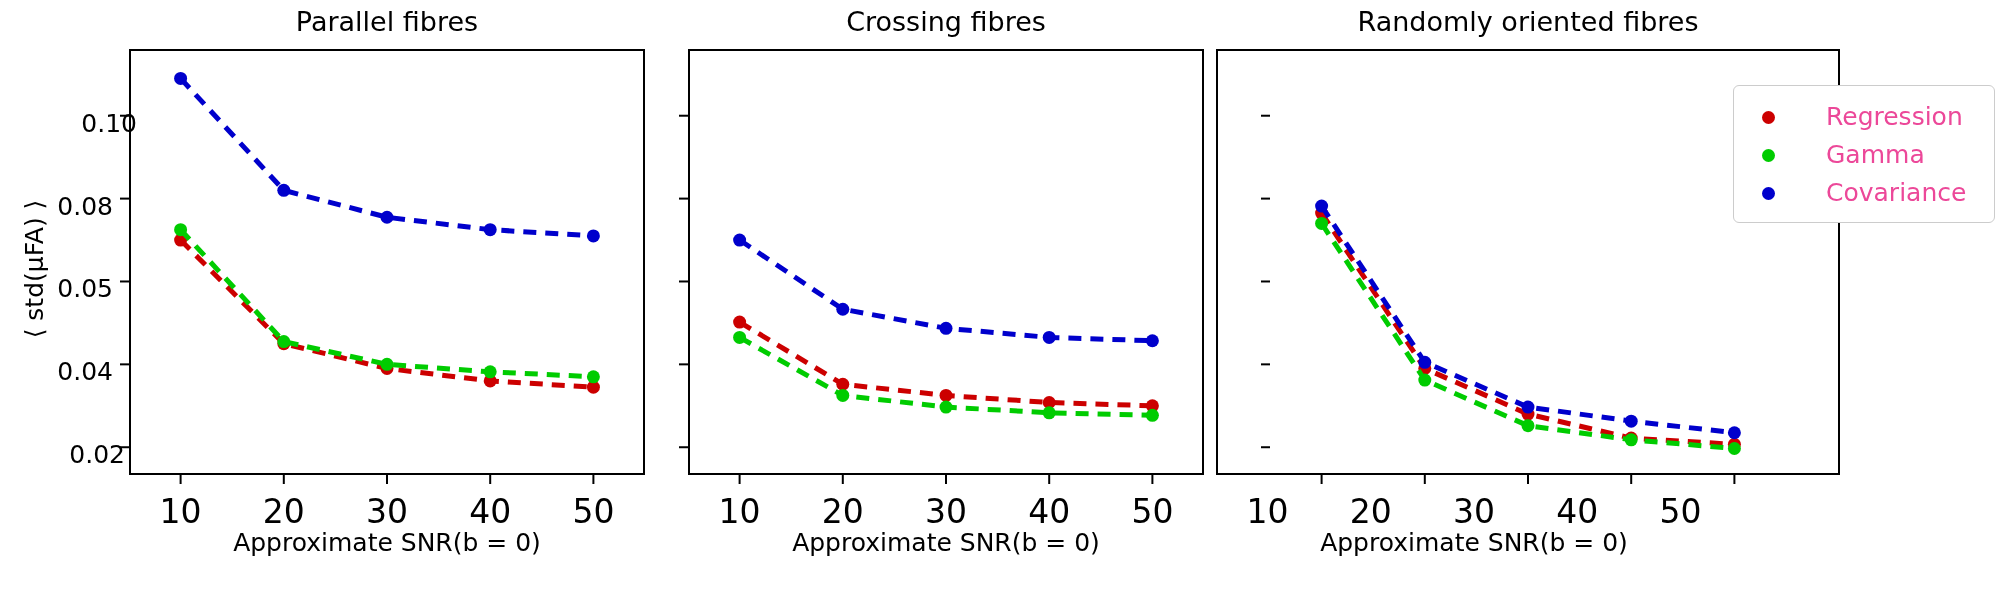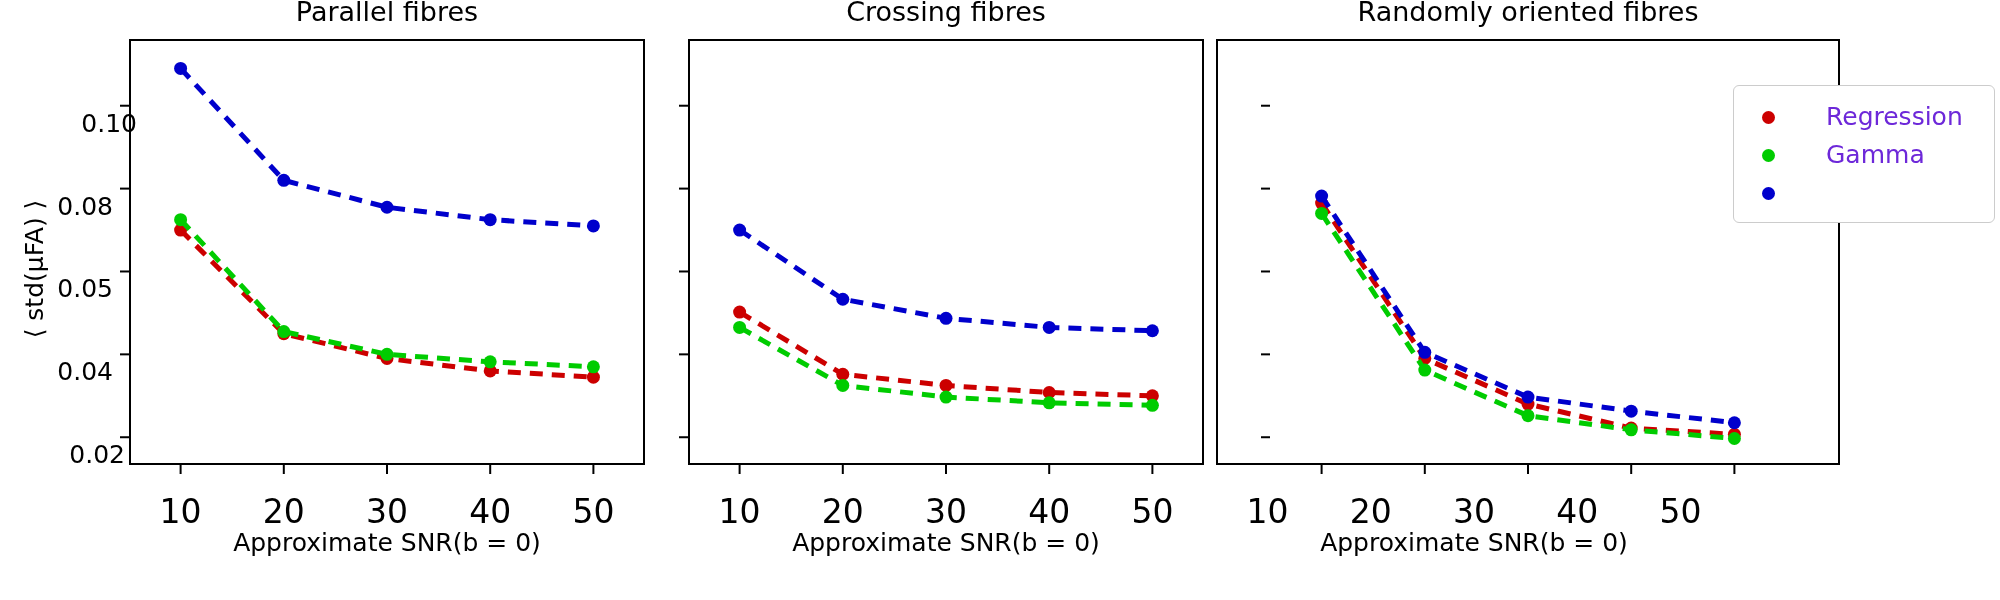--- a/index.html
+++ b/index.html
@@ -2,21 +2,21 @@
 <html><head>
 <meta charset="utf-8">
 <style>
   html,body{margin:0;padding:0;}
   body{
     width:2000px;height:600px;background:#ffffff;
     font-family:"DejaVu Sans","Liberation Sans",sans-serif;
     overflow:hidden;position:relative;
   }
   #figure{position:absolute;left:0;top:0;width:2000px;height:600px;}
-  .panel{position:absolute;top:39px;height:426px;}
+  .panel{position:absolute;top:49px;height:426px;}
   .panel .frame{
     position:absolute;left:0;top:0;width:100%;height:100%;
     border:2px solid #000000;box-sizing:border-box;background:#ffffff;
   }
   .panel-title{
     position:absolute;top:6px;width:100%;text-align:center;
     font-size:27px;color:#000000;line-height:34px;white-space:nowrap;
   }
   .svg-layer{position:absolute;left:0;top:0;width:100%;height:100%;overflow:visible;}
   .ytick-label{
@@ -38,21 +38,21 @@
   #legend{
     position:absolute;border:1px solid #cccccc;border-radius:6px;
     background:#ffffff;box-sizing:border-box;
   }
   .legend-row{position:absolute;height:38px;left:0;width:100%;}
   .legend-marker{
     position:absolute;left:28px;top:13px;width:13px;height:13px;border-radius:50%;
   }
   .legend-label{
     position:absolute;left:92px;top:0;line-height:38px;
-    font-size:25px;color:#6d28d9;white-space:nowrap;
+    font-size:25px;color:#ec4899;white-space:nowrap;
   }
 </style>
 </head>
 <body>
 
 <div id="figure">
 
   <div class="yaxis-title" id="yaxis-title" style="left: 34px; top: 269px; transform: rotate(-90deg) translate(-50%, -50%);">⟨ std(μFA) ⟩</div>
 
   <div id="panels">
@@ -164,20 +164,21 @@
       <div class="legend-row" style="top: 12px;">
         <div class="legend-marker" style="background: rgb(204, 0, 0);"></div>
         <div class="legend-label">Regression</div>
       </div>
       <div class="legend-row" style="top: 50px;">
         <div class="legend-marker" style="background: rgb(0, 204, 0);"></div>
         <div class="legend-label">Gamma</div>
       </div>
       <div class="legend-row" style="top: 88px;">
         <div class="legend-marker" style="background: rgb(0, 0, 204);"></div>
+        <div class="legend-label">Covariance</div>
       </div>
     </div>
 
 <div class="ytick-label" style="top: 122.718px; left: 0px; width: 113px; padding-left: 24px;">0.10</div>
     <div class="ytick-label" style="top: 205.597px; left: 0px; width: 113px;">0.08</div>
     <div class="ytick-label" style="top: 288.477px; left: 0px; width: 113px;">0.05</div>
     <div class="ytick-label" style="top: 371.356px; left: 0px; width: 113px;">0.04</div>
     <div class="ytick-label" style="top: 454.235px; left: 12px; width: 113px;">0.02</div>
     <div class="xtick-label" style="left: 180.6px;">10</div>
     <div class="xtick-label" style="left: 283.8px;">20</div>

